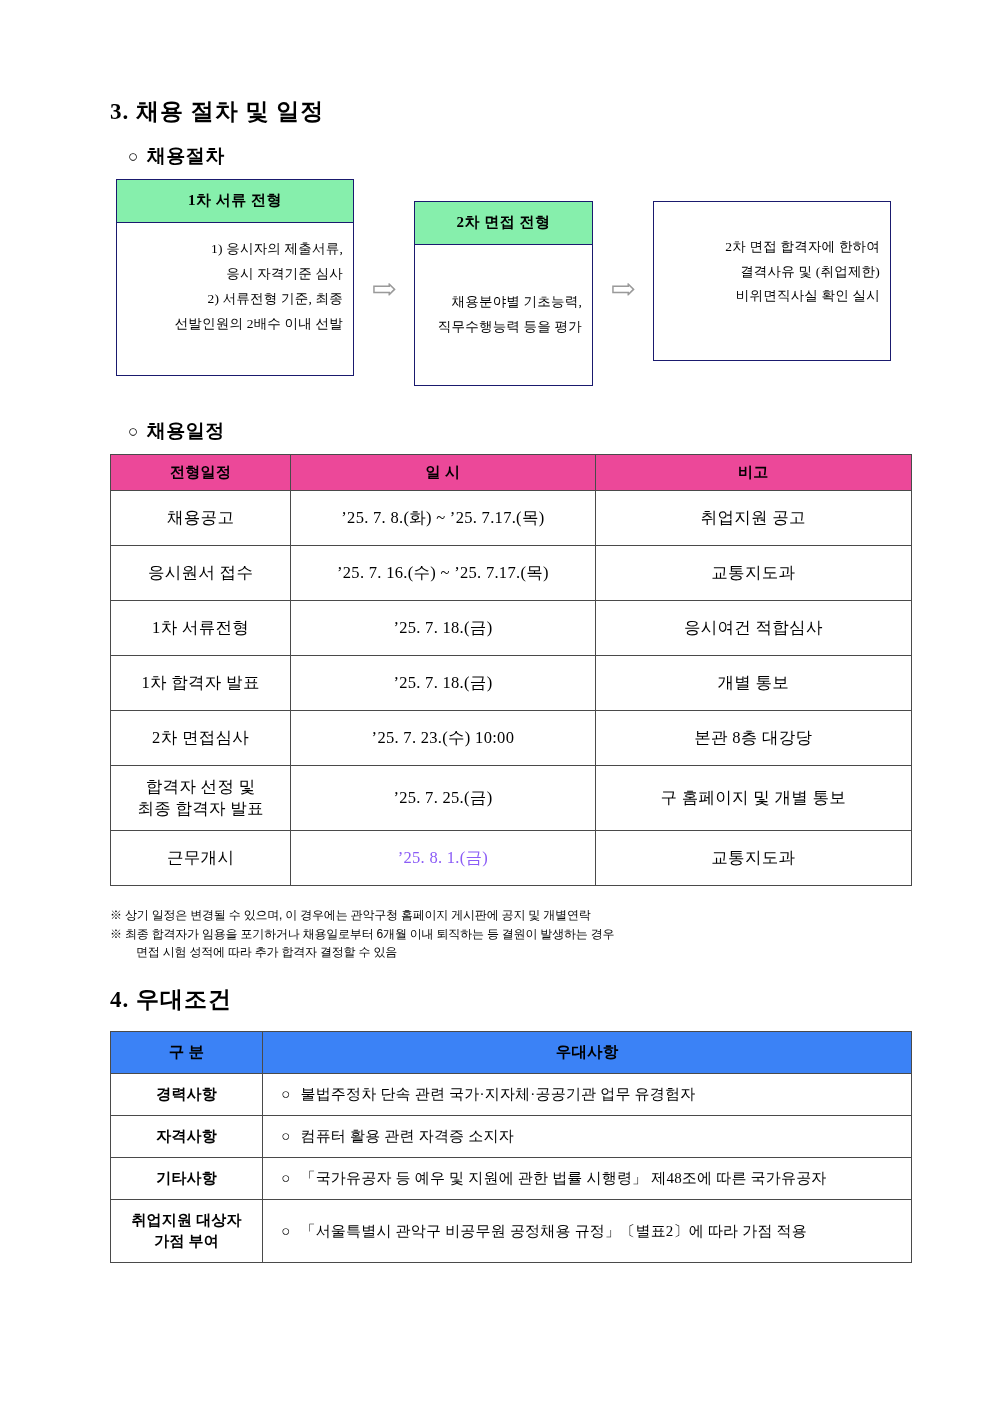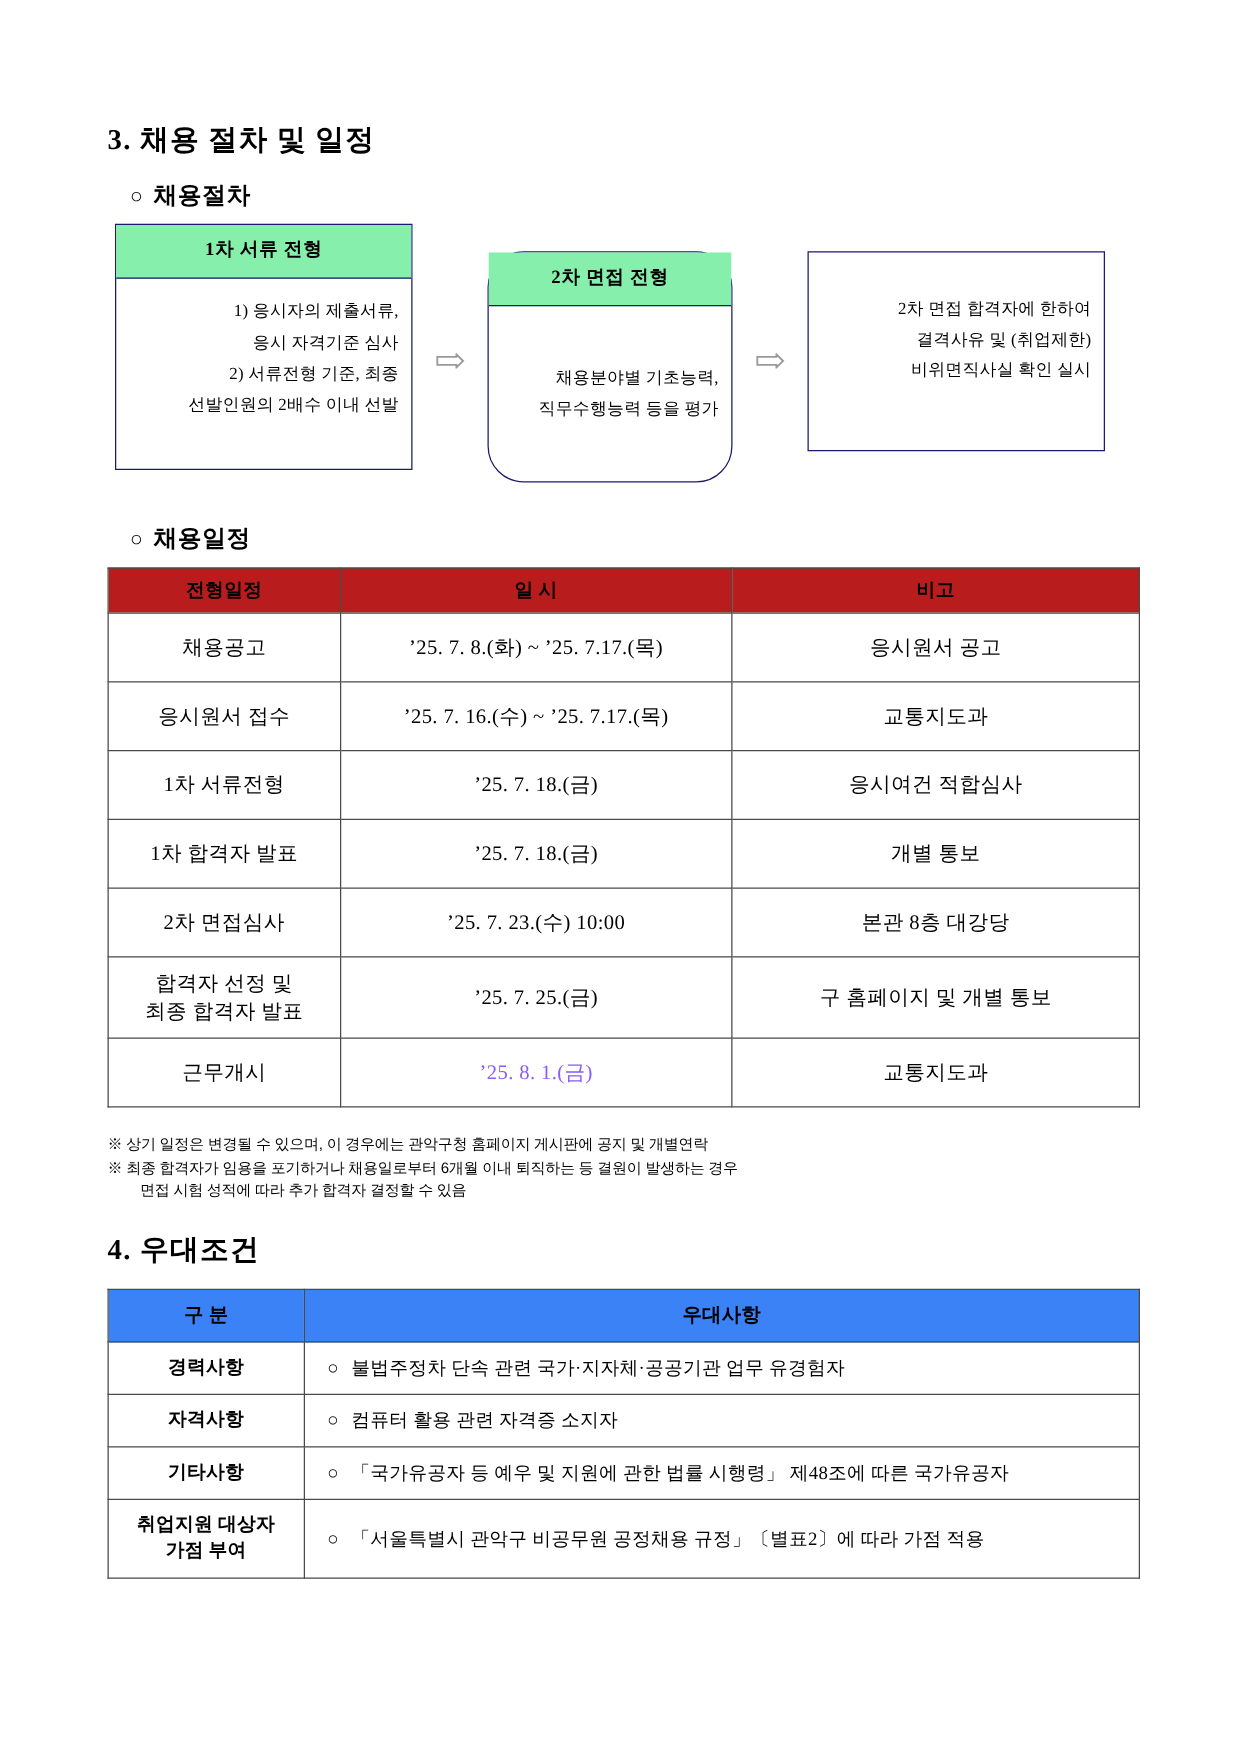--- a/index.html
+++ b/index.html
@@ -12,21 +12,21 @@
     height: 1403px;
     font-family: "Liberation Serif", "DejaVu Serif", serif;
     color: #000000;
     position: relative;
   }
   .page {
     position: relative;
     width: 992px;
     height: 1403px;
     box-sizing: border-box;
-    padding: 96px 80px 40px 86px;
+    padding: 96px 80px 40px 110px;
   }
 
   
   .sec-heading {
     font-size: 23px;
     font-weight: bold;
     letter-spacing: 1px;
     margin: 0 0 16px 0;
   }
   .sub-heading {
@@ -45,21 +45,21 @@
     display: flex;
     align-items: flex-start;
     margin: 0 0 0 6px;
   }
   .flow-box {
     border: 1px solid #1a1a6e;
     box-sizing: border-box;
     background: #ffffff;
   }
   .flow-box.b1 { width: 238px; min-height: 197px; }
-  .flow-box.b2 { width: 196px; min-height: 160px; border-radius: 29px; }
+  .flow-box.b2 { width: 179px; min-height: 160px; }
   .flow-box.b3 { width: 238px; min-height: 160px; }
 
   .flow-title {
     background: #86efac;
     border-bottom: 1px solid #1a1a6e;
     text-align: center;
     font-weight: bold;
     font-size: 15px;
     padding: 10px 4px;
     line-height: 1.45;
@@ -101,21 +101,21 @@
     table-layout: fixed;
   }
   .sched th, .sched td {
     border: 1px solid #4a4a4a;
     text-align: center;
     font-size: 16.5px;
     padding: 10px 4px;
     letter-spacing: 0.3px;
   }
   .sched thead th {
-    background: #b91c1c;
+    background: #ec4899;
     font-size: 15px;
     font-weight: bold;
     padding: 8px 4px;
   }
   .sched td {
     height: 34px;
   }
   .sched .c1 { width: 22.5%; }
   .sched .c2 { width: 38%; }
   .sched .c3 { width: 39.5%; }
@@ -236,21 +236,21 @@
       <tr>
         <th>전형일정</th>
         <th>일 시</th>
         <th>비고</th>
       </tr>
     </thead>
     <tbody>
       <tr>
         <td>채용공고</td>
         <td>’25. 7. 8.(화) ~ ’25. 7.17.(목)</td>
-        <td>응시원서 공고</td>
+        <td>취업지원 공고</td>
       </tr>
       <tr>
         <td>응시원서 접수</td>
         <td>’25. 7. 16.(수) ~ ’25. 7.17.(목)</td>
         <td>교통지도과</td>
       </tr>
       <tr>
         <td>1차 서류전형</td>
         <td>’25. 7. 18.(금)</td>
         <td>응시여건 적합심사</td>

